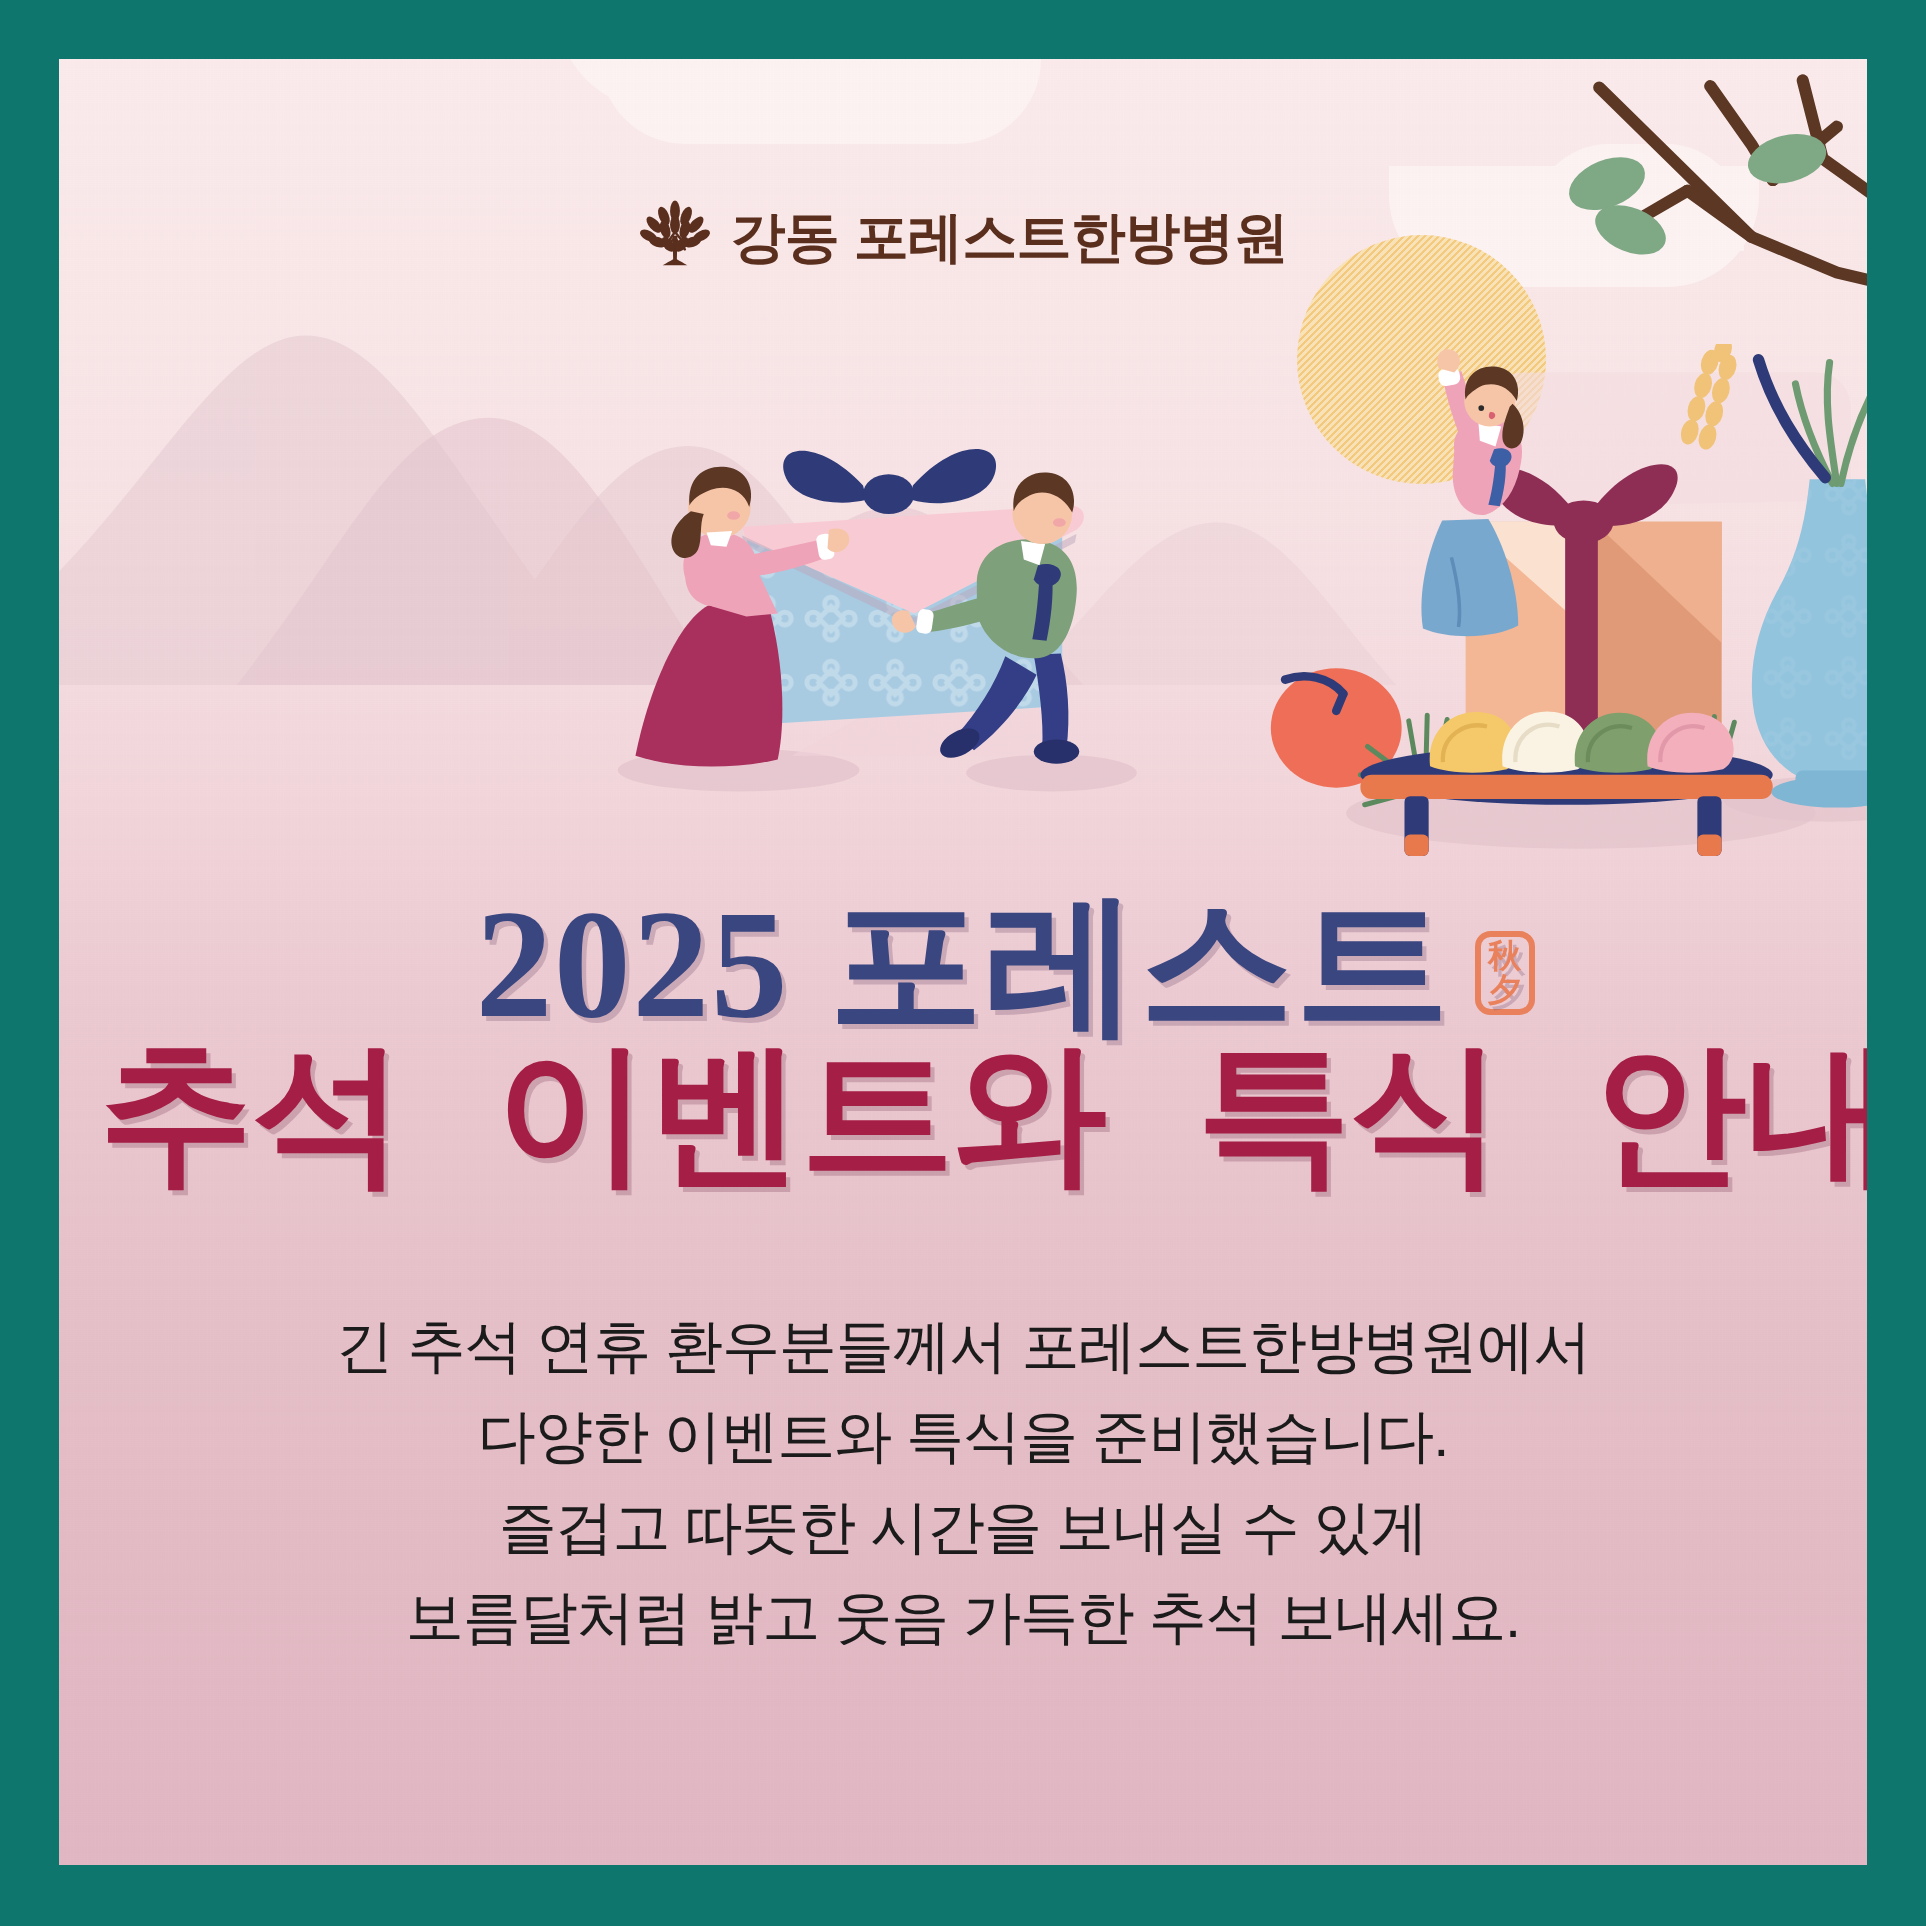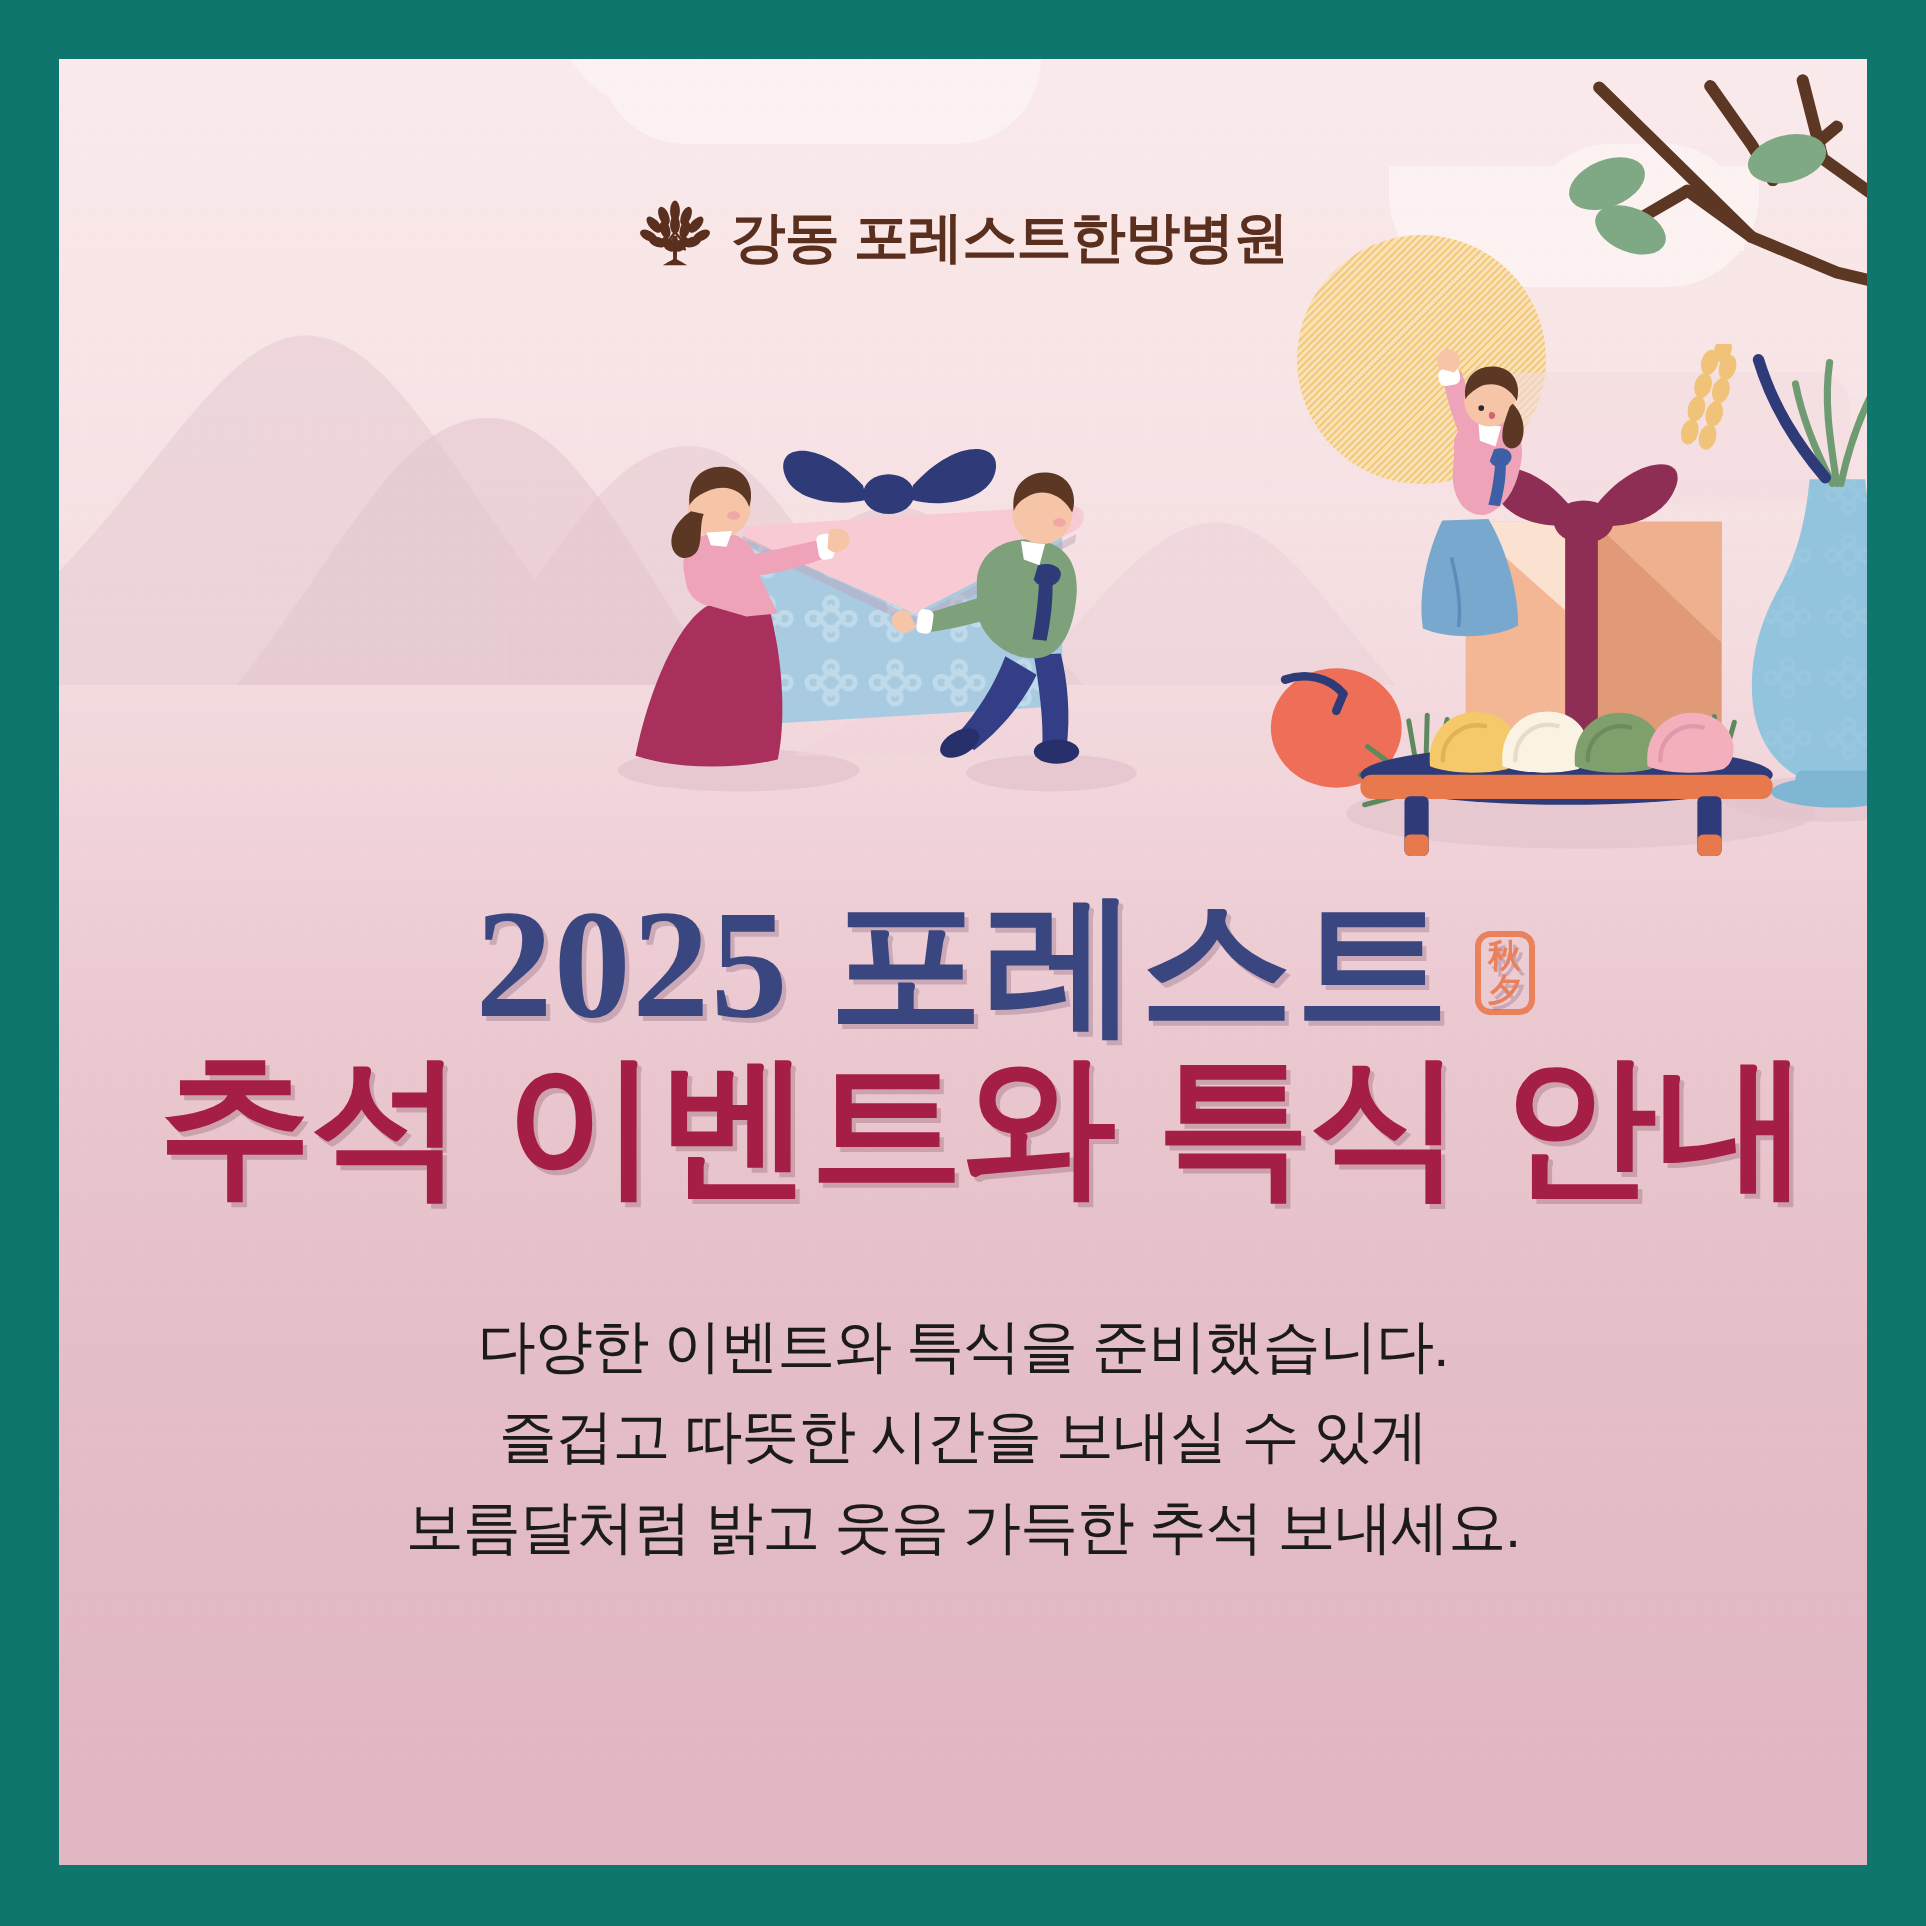--- a/index.html
+++ b/index.html
@@ -142,21 +142,21 @@
     font-weight: 700;
     font-size: 33px;
     line-height: 34px;
     display: flex;
     flex-direction: column;
     align-items: center;
     justify-content: center;
     letter-spacing: 0;
   }
   #title-line2 {
-    font-family: Liberation Sans, sans-serif;
+    font-family: Liberation Mono, monospace;
     font-weight: 700;
     font-size: 154px;
     line-height: 1.04;
     color: #A51E45;
     letter-spacing: -1.4px;
     text-shadow: 4.3px 5px 0 rgba(130,70,95,.28);
     white-space: nowrap;
     margin-top: 4.3px;
     padding-left: 40px;
   }
@@ -470,20 +470,21 @@
         <span>2025 포레스트</span>
         <span id="seal">
           <span>秋</span>
           <span>夕</span>
         </span>
       </div>
       <div id="title-line2">추석 이벤트와 특식 안내</div>
     </div>
 
     <div id="body-copy">
+      <p>긴 추석 연휴 환우분들께서 포레스트한방병원에서</p>
       <p>다양한 이벤트와 특식을 준비했습니다.</p>
       <p>즐겁고 따뜻한 시간을 보내실 수 있게</p>
       <p>보름달처럼 밝고 웃음 가득한 추석 보내세요.</p>
     </div>
 
     <div id="paper-texture"></div>
   </div>
 </div>
 
 

